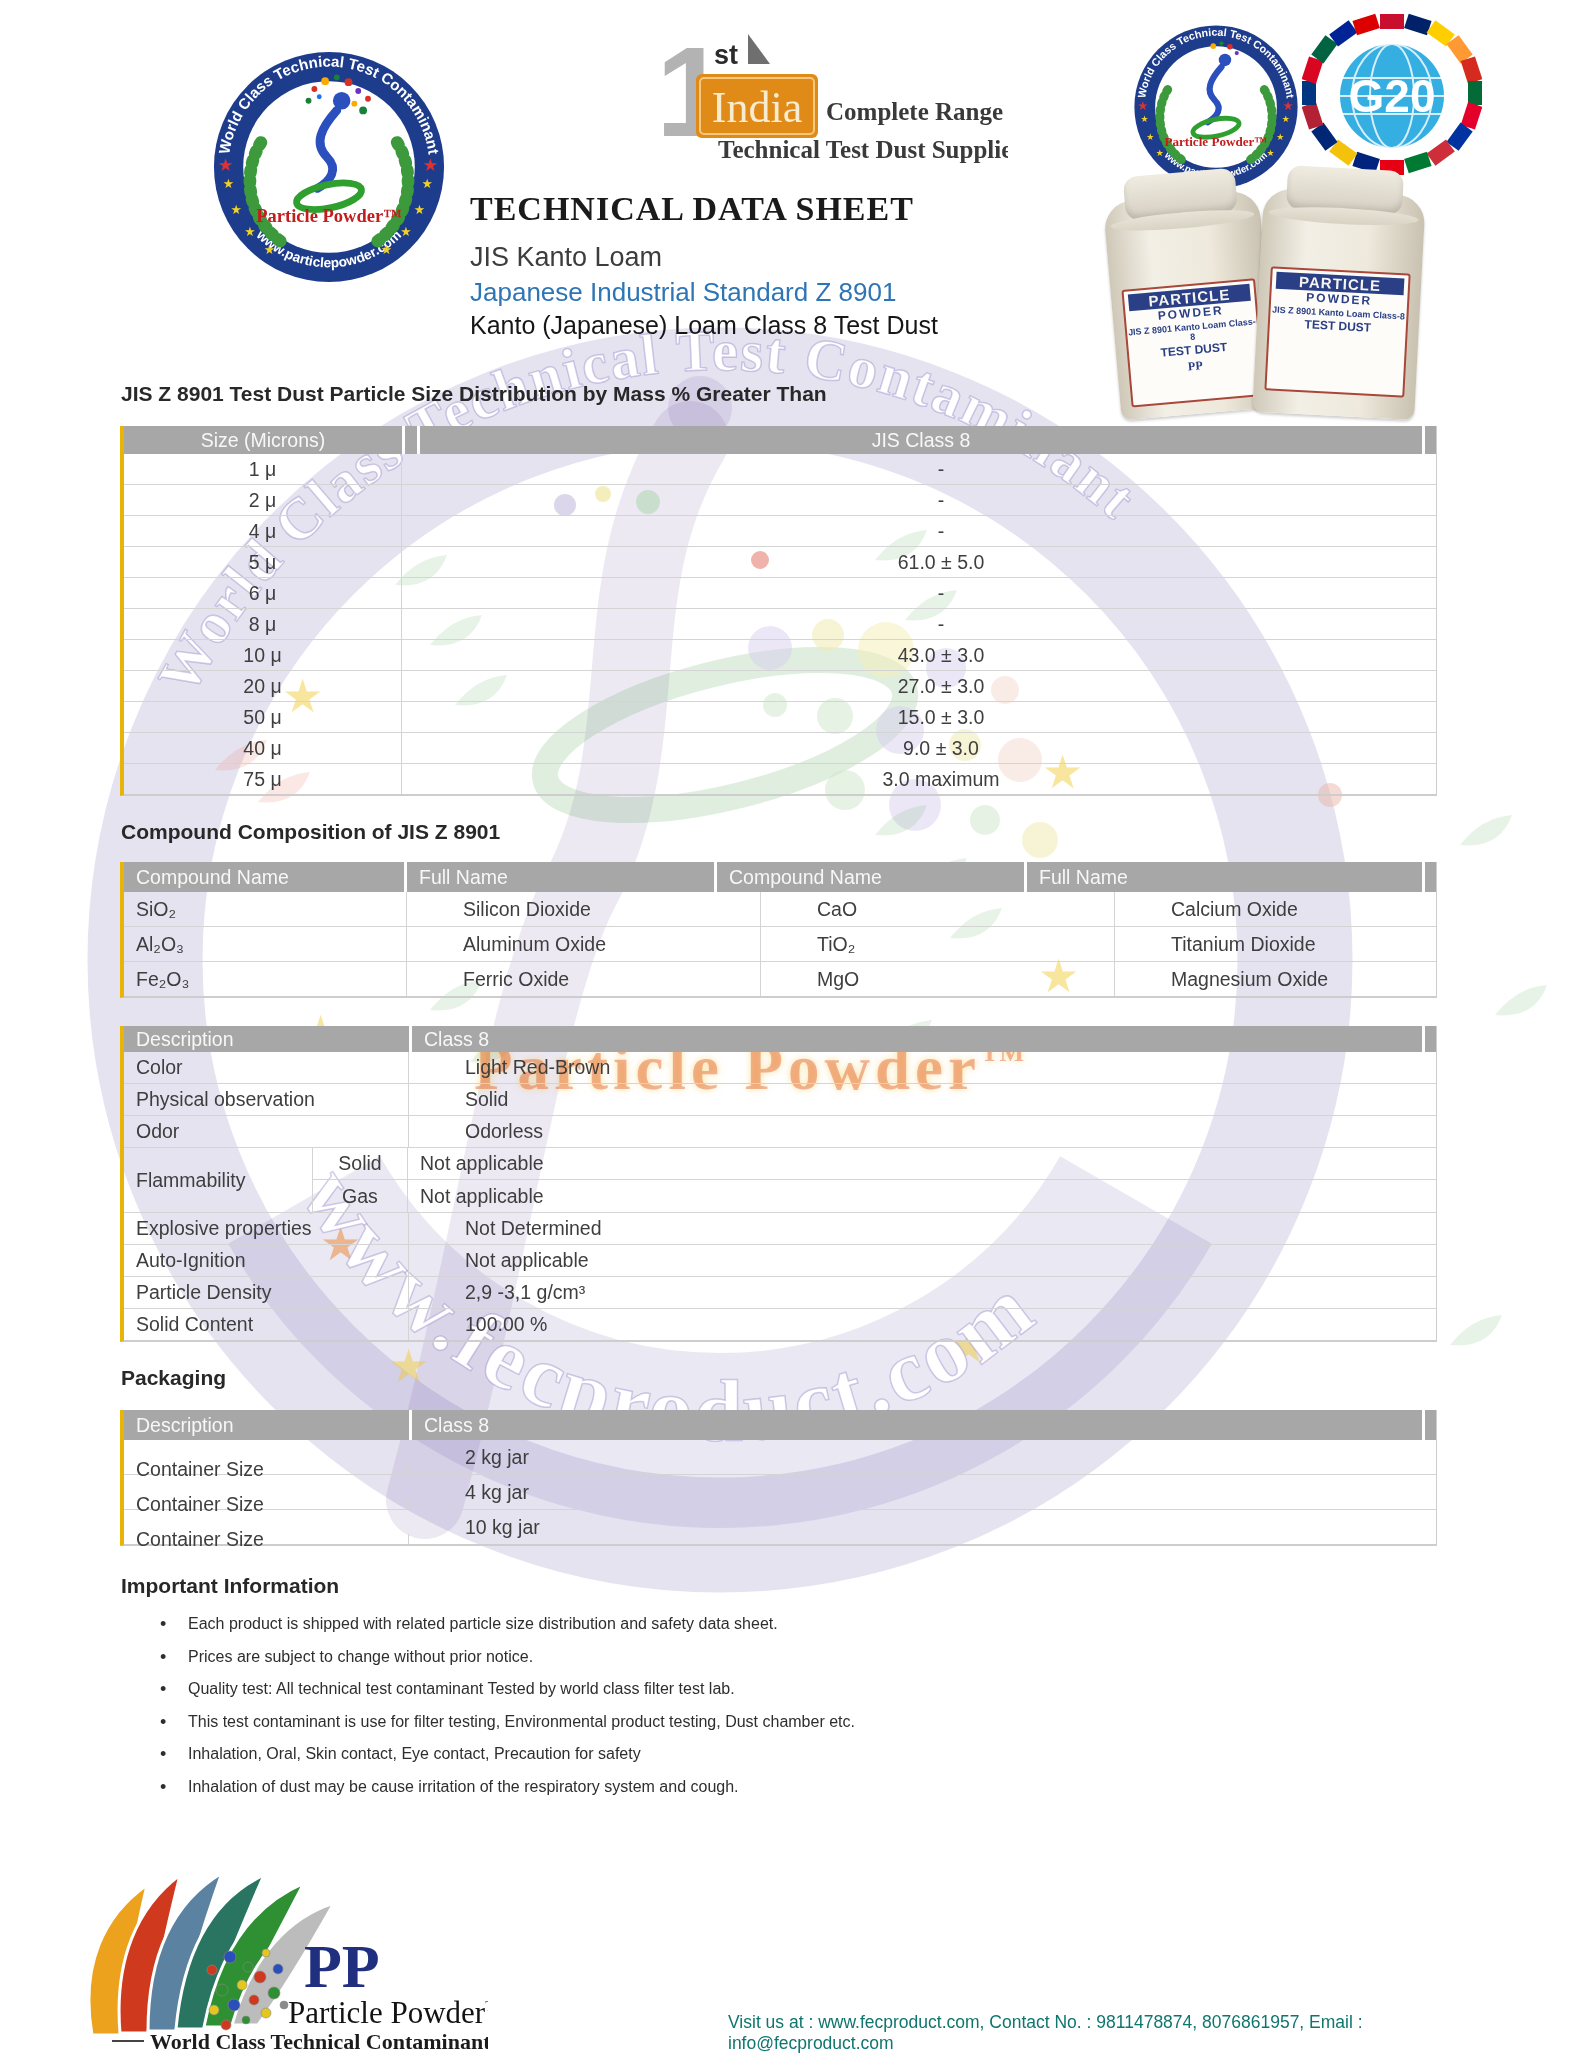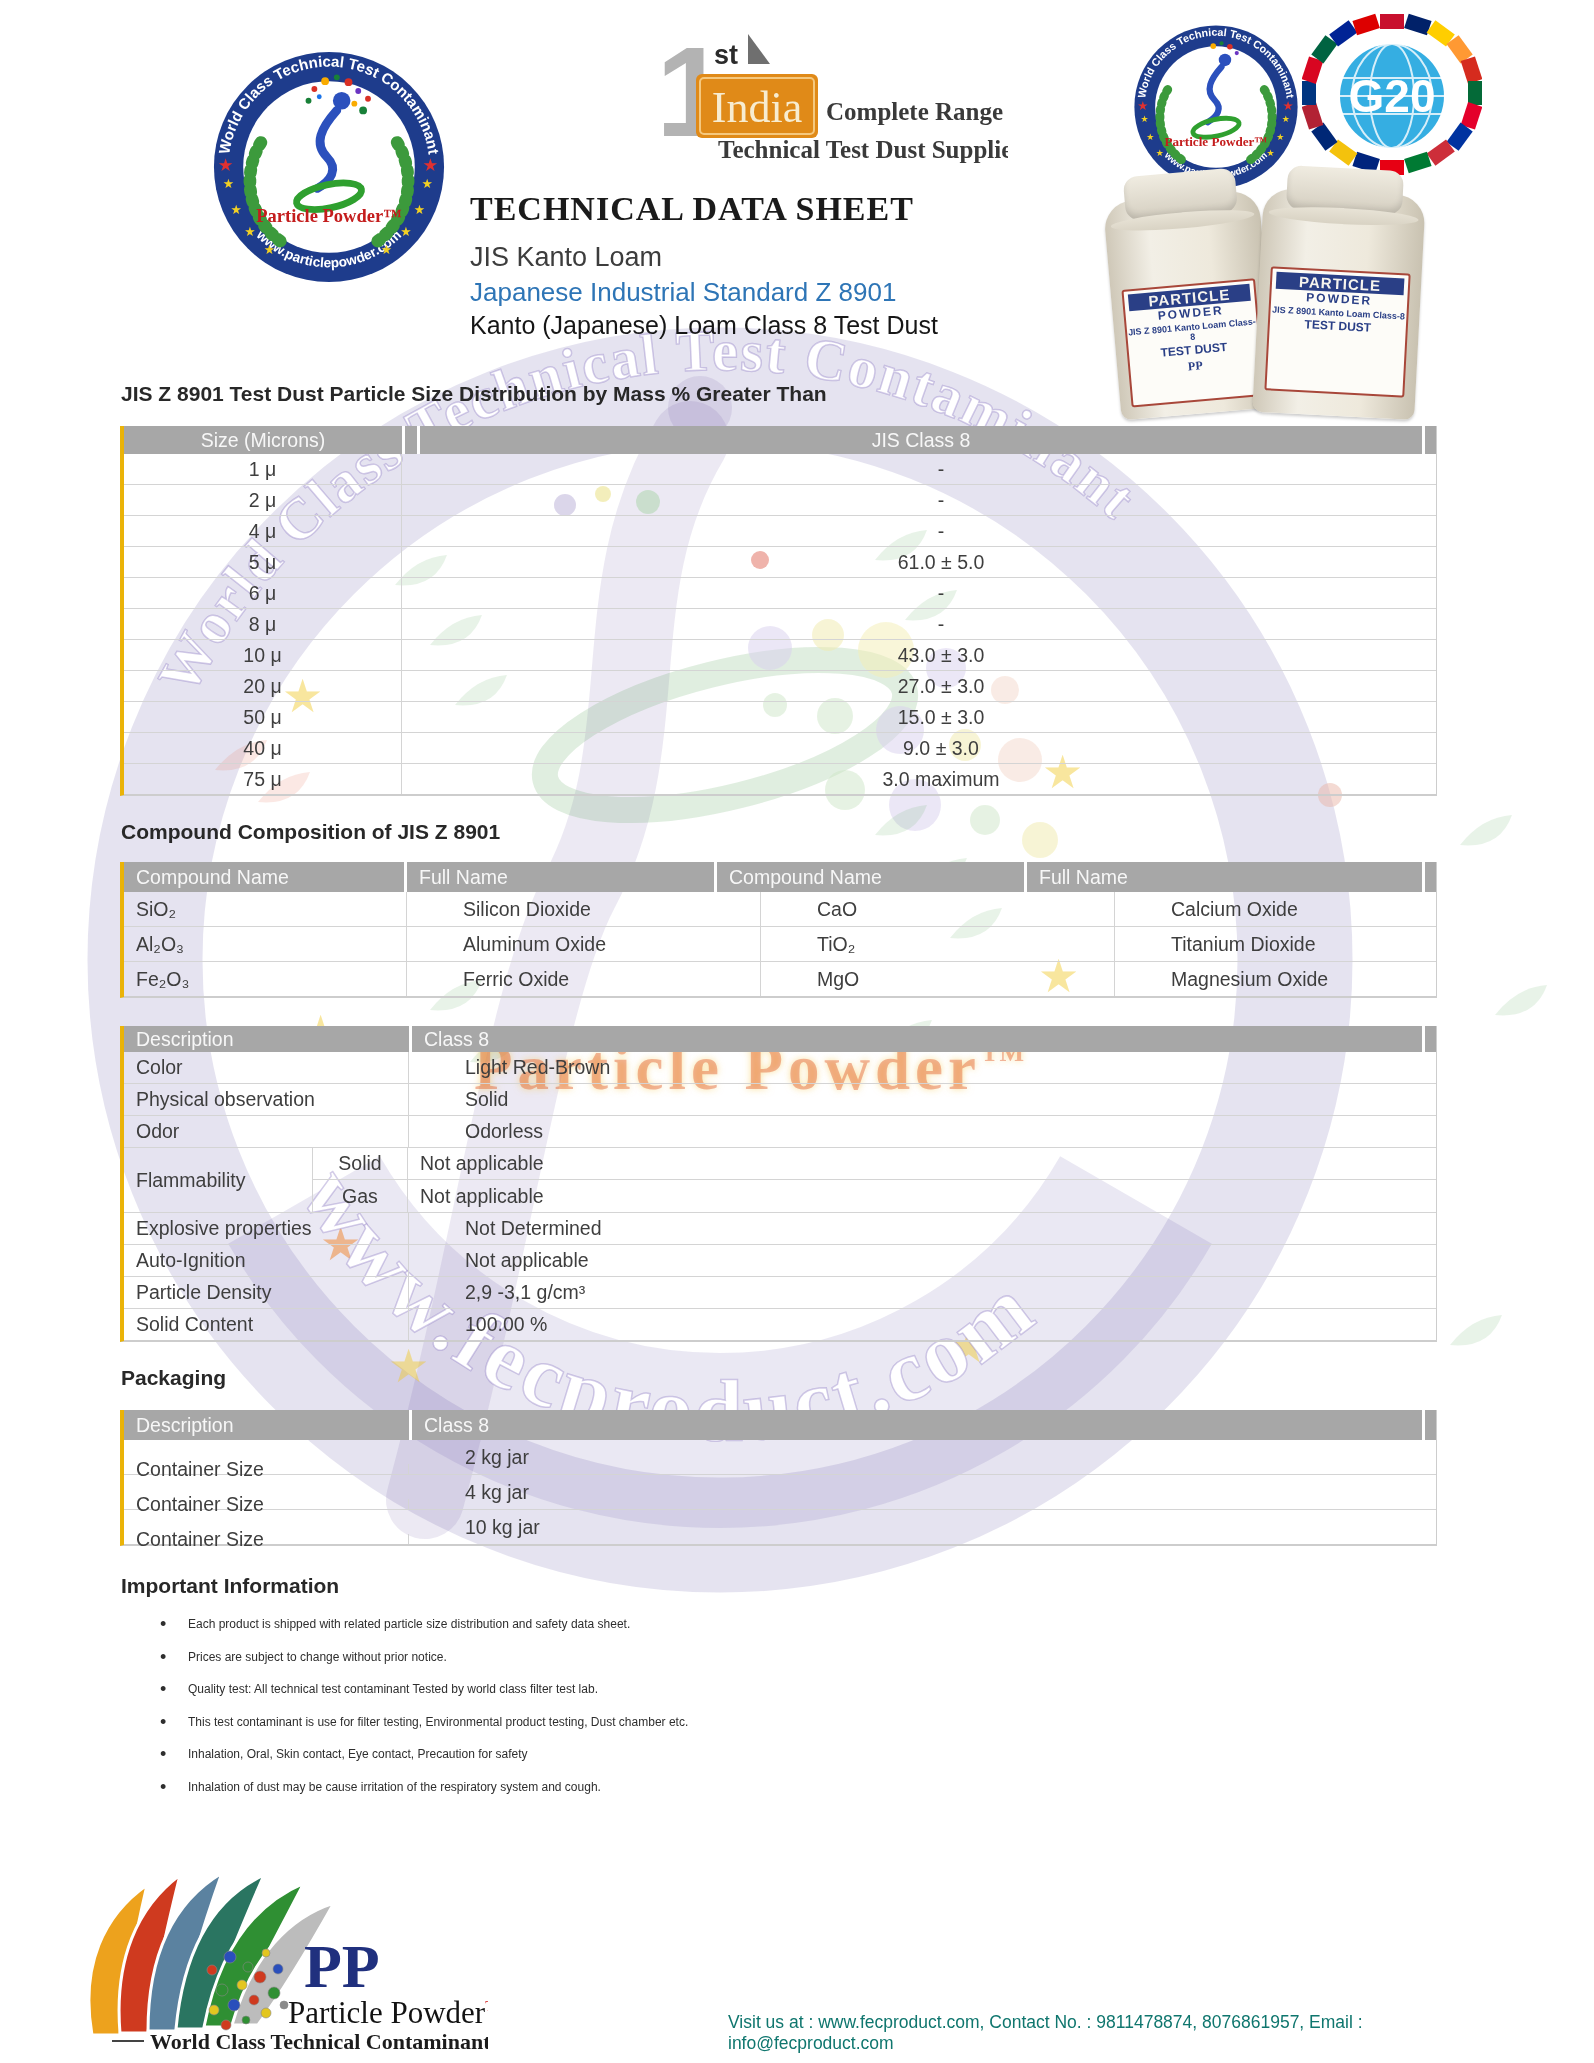--- a/index.html
+++ b/index.html
@@ -51,21 +51,21 @@
   .flam-right { flex:1; display:flex; flex-direction:column; }
   .subrow { display:flex; }
   .subrow:first-child { border-bottom:1px solid #d4d4d4; }
   .c-state { width:95px; display:flex; align-items:center; justify-content:center; border-right:1px solid #d4d4d4; }
   .t4 .trow { height:35px; }
   .t4 .c-label { width:285px;margin-top:24px; }
   .t4 .c-val { flex:1; }
 
   
   .bullets { position:absolute; left:160px; top:1608px; width:1280px; z-index:2; }
-  .bullet { display:flex; font-size:12px; color:#2e2e2e; line-height:32.5px; }
+  .bullet { display:flex; font-size:16px; color:#2e2e2e; line-height:32.5px; }
   .bullet::before { content:"•"; width:28px; font-size:18px; }
 
   
   .badge { left:212px; top:50px; width:234px; height:234px; }
   .badge-sm { left:1133px; top:24px; width:166px; height:166px; }
   .supplier { left:648px; top:14px; width:360px; height:160px; }
   .g20 { left:1302px; top:12px; width:180px; height:172px; }
   .jars { left:1098px; top:182px; width:356px; height:240px; }
   .jar { position:absolute; border-radius:28px 28px 10px 10px;
          background:linear-gradient(90deg,#cfc8b8,#f2efe6 28%,#eee9dc 66%,#c9c2b1); box-shadow:0 2px 3px rgba(0,0,0,.2); }

